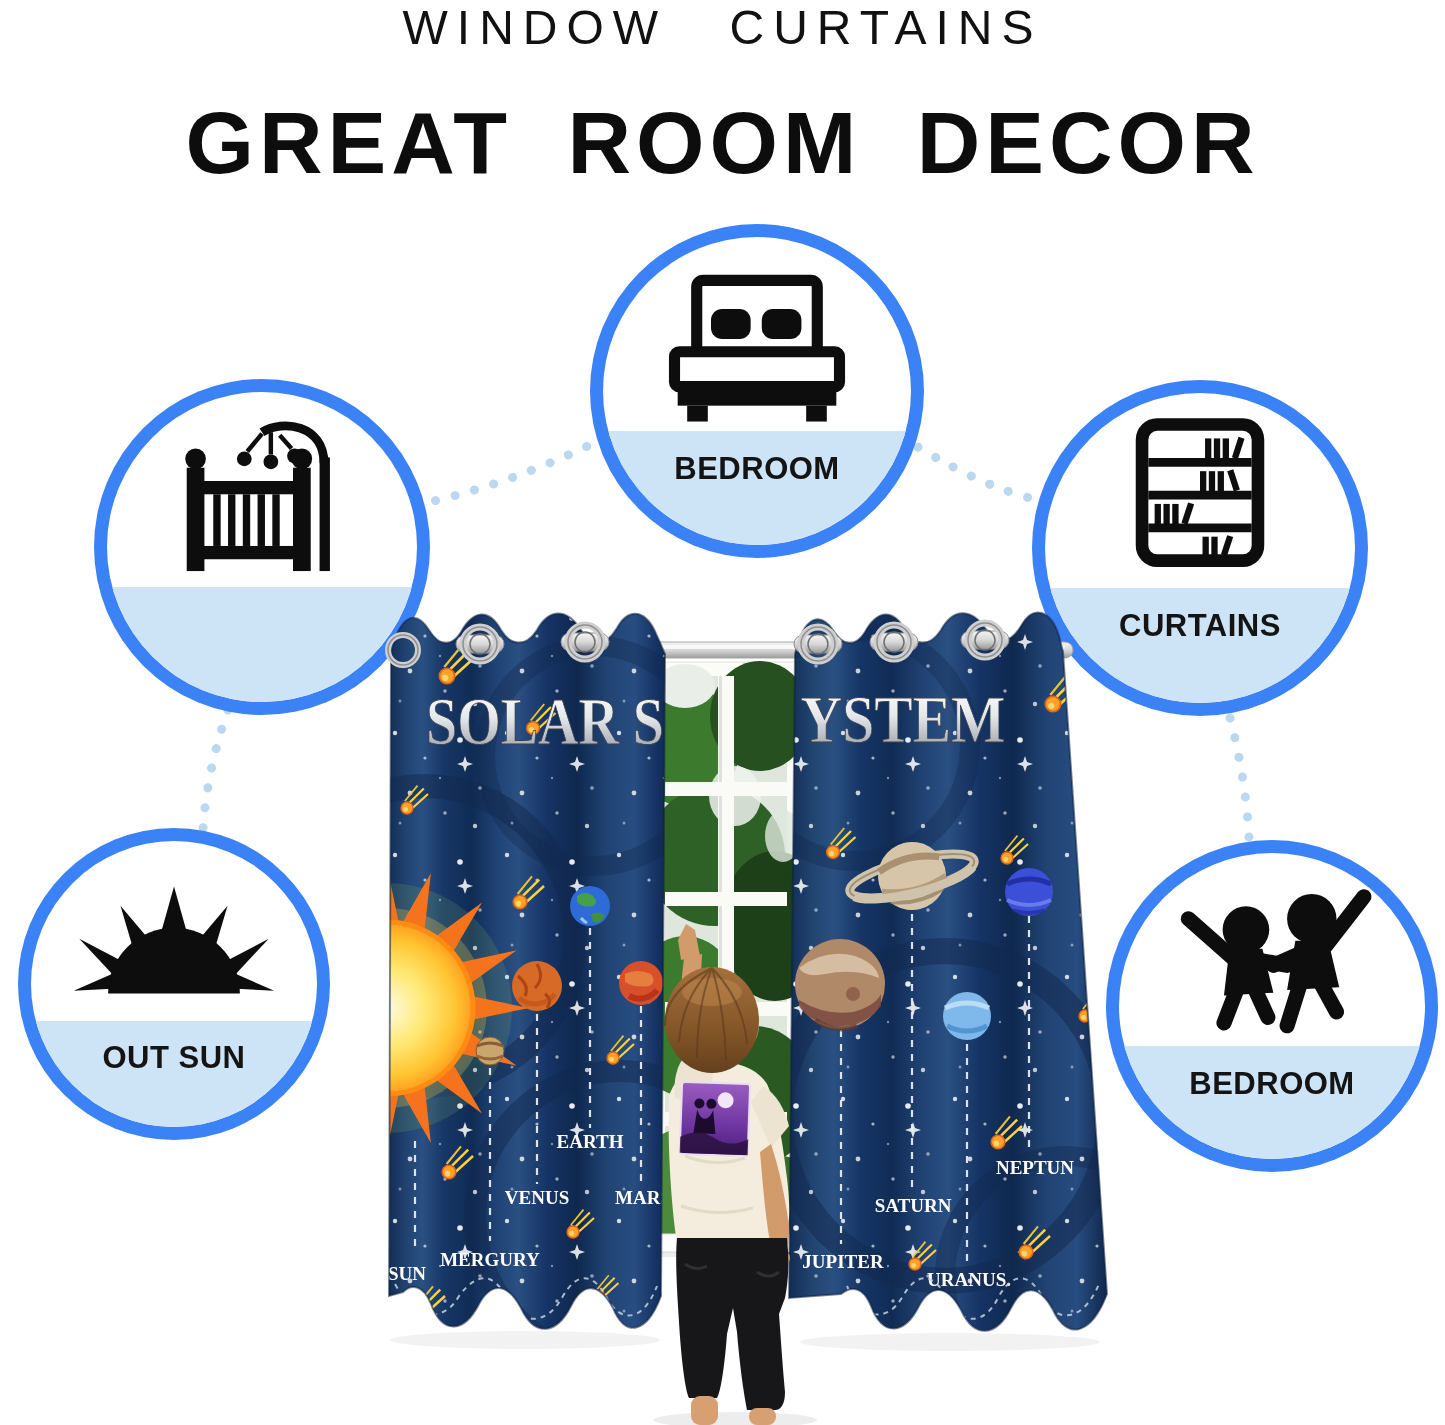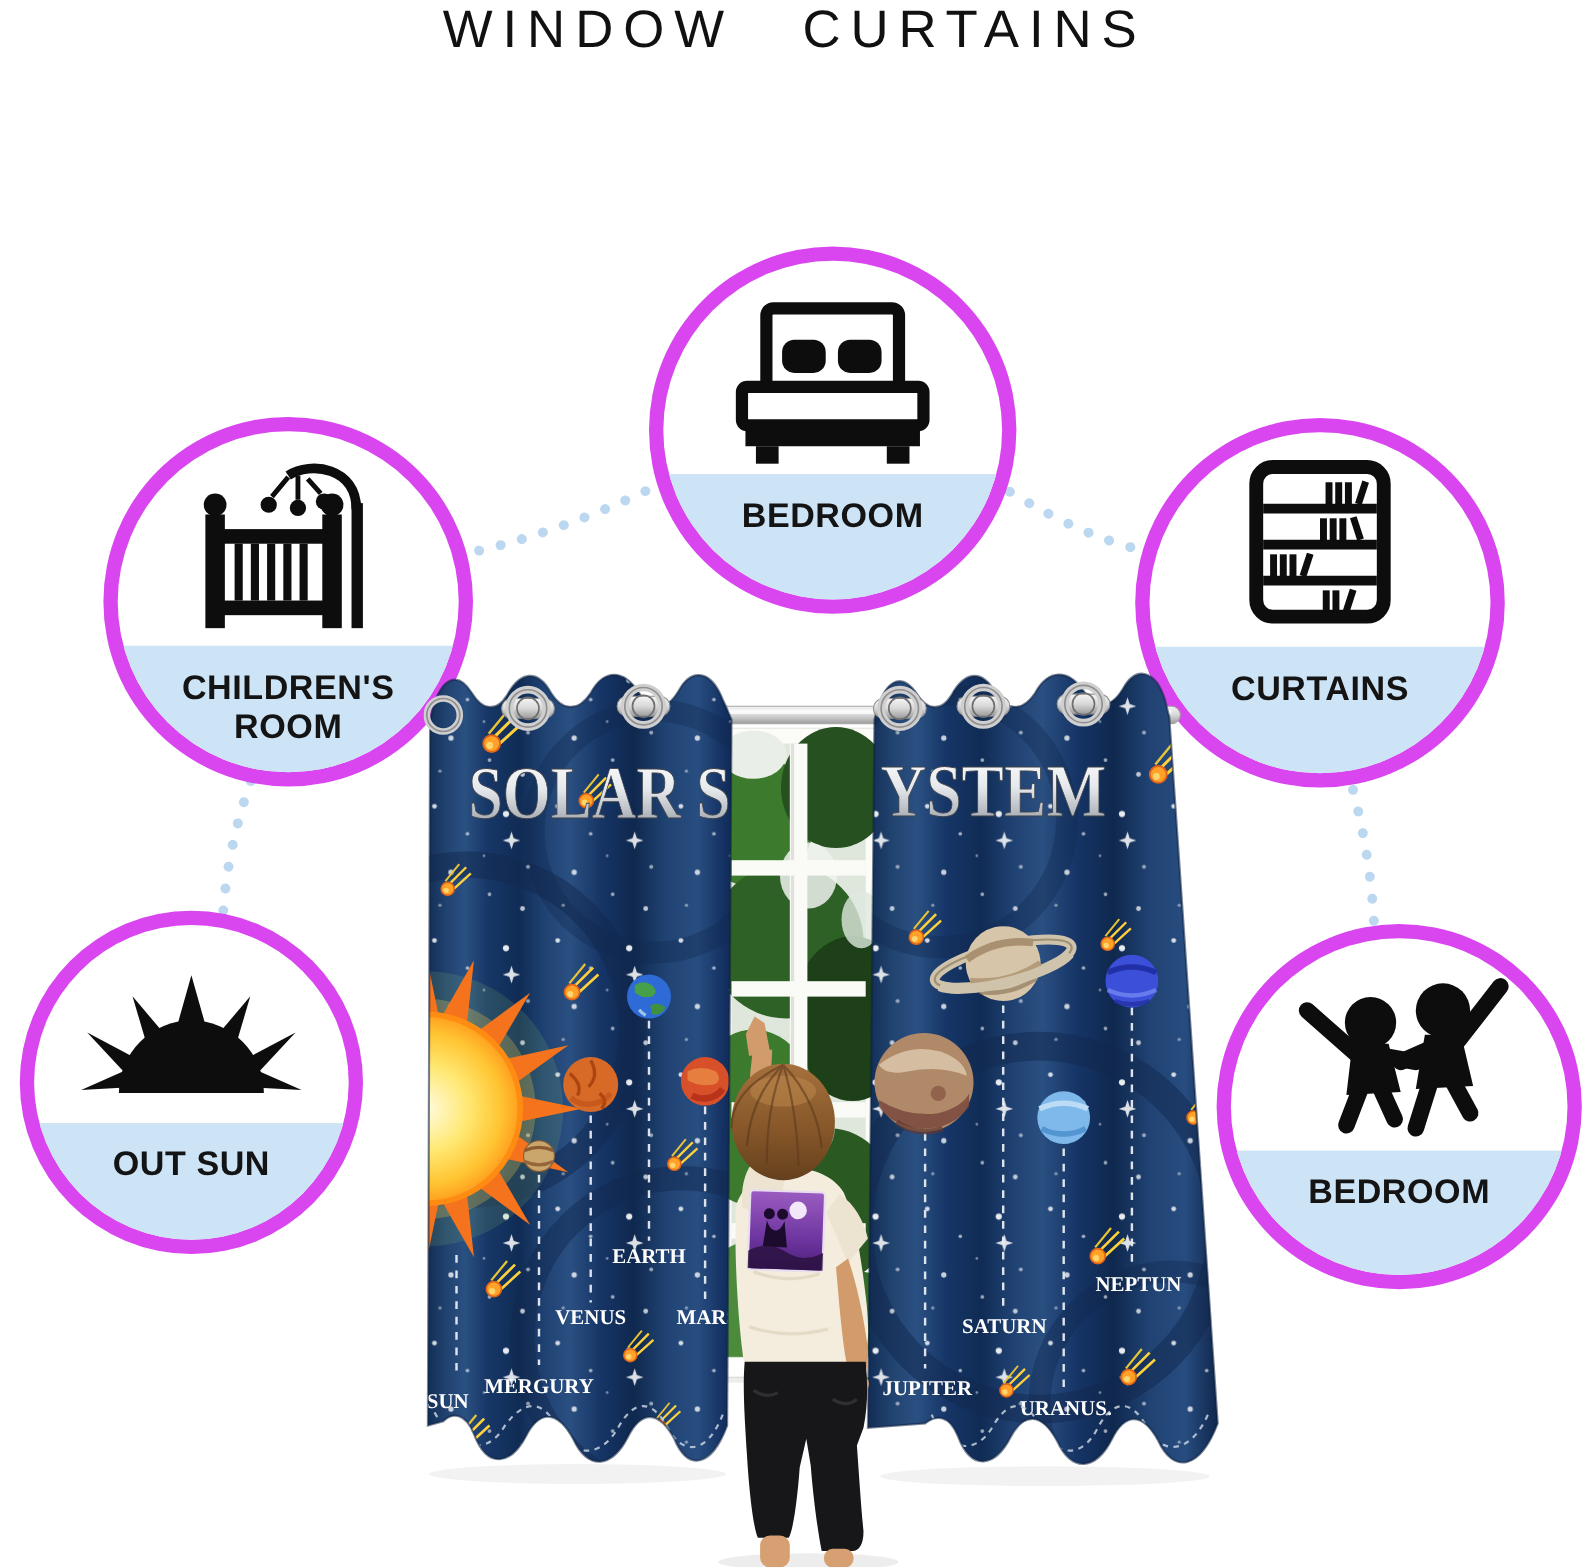--- a/index.html
+++ b/index.html
@@ -3,36 +3,37 @@
 <meta charset="utf-8">
 <style>
   html,body{margin:0;padding:0;background:#ffffff;}
   .page{position:relative;width:1445px;height:1425px;background:#ffffff;overflow:hidden;
         font-family:"Liberation Sans",sans-serif;}
   .title1{position:absolute;left:0;top:0;width:100%;text-align:center;
           font-size:48px;font-weight:500;letter-spacing:9px;word-spacing:40px;color:#111;}
   .title2{position:absolute;left:0;top:92px;width:100%;text-align:center;
           font-size:88px;font-weight:700;letter-spacing:5px;word-spacing:26px;color:#0d0d0d;}
   .connectors{position:absolute;left:0;top:0;pointer-events:none;}
-  .bubble{position:absolute;border-radius:50%;background:#d946ef;}
+  .bubble{position:absolute;border-radius:50%;background:#3b82f6;}
   .bubble-white{position:absolute;inset:13px;border-radius:50%;background:#ffffff;overflow:hidden;}
   .bubble-chord{position:absolute;left:0;right:0;bottom:0;height:37%;background:#cde3f6;}
   .bicon{position:absolute;left:50%;top:15%;transform:translateX(-50%);}
   .bubble-label{position:absolute;left:0;right:0;top:68%;text-align:center;
                 font-weight:700;font-size:31px;line-height:1.14;letter-spacing:.5px;color:#141414;}
   .bubble-label div:empty{display:none;}
   .scene{position:absolute;left:385px;top:596px;}
   text{user-select:none;}
 </style>
 </head>
 <body>
 
 <div class="page">
 
   <div class="title1">WINDOW CURTAINS</div>
+  <div class="title2">GREAT ROOM DECOR</div>
 
   <svg class="connectors" width="1445" height="1425">
     <g fill="none" stroke="#bcd7f0" stroke-width="9" stroke-linecap="round" stroke-dasharray="0.1 20">
       <path d="M416,505 Q506,486 596,442"></path>
       <path d="M918,447 Q985,488 1038,500"></path>
       <path d="M228,710 Q207,770 203,828"></path>
       <path d="M1230,718 Q1246,780 1249,838"></path>
     </g>
   </svg>
 
@@ -70,24 +71,20 @@
       <rect x="53" y="51" width="5" height="35"></rect>
         <rect x="63" y="51" width="5" height="35"></rect>
       <rect x="73" y="51" width="5" height="35"></rect>
       <path d="M108,30 C108,4 80,0 66,9" fill="none" stroke="#0d0d0d" stroke-width="6"></path>
       <rect x="105" y="26" width="7" height="77"></rect>
       <path d="M66,10 L56,22 M72,9 L72,24 M78,11 L86,20" stroke="#0d0d0d" stroke-width="3" fill="none"></path>
       <circle cx="54" cy="27" r="5"></circle>
         <circle cx="72" cy="29" r="5"></circle>
         <circle cx="88" cy="25" r="5"></circle>
     </svg>
-    <div class="bubble-label">
-      <div>CHILDREN'S</div>
-        <div>ROOM</div>
-    </div>
   </div>
 
   <div class="bubble" style="left:1032px;top:380px;width:336px;height:336px;">
     <div class="bubble-white">
         <div class="bubble-chord"></div>
       </div>
     <svg class="bicon" style="width:42%;top:11%" viewBox="0 0 112 120" fill="#0d0d0d">
       <rect x="10" y="6" width="92" height="108" rx="12" fill="#fff" stroke="#0d0d0d" stroke-width="10"></rect>
       <line x1="15" y1="36" x2="97" y2="36" stroke="#0d0d0d" stroke-width="7"></line>
       <line x1="15" y1="62" x2="97" y2="62" stroke="#0d0d0d" stroke-width="7"></line>

